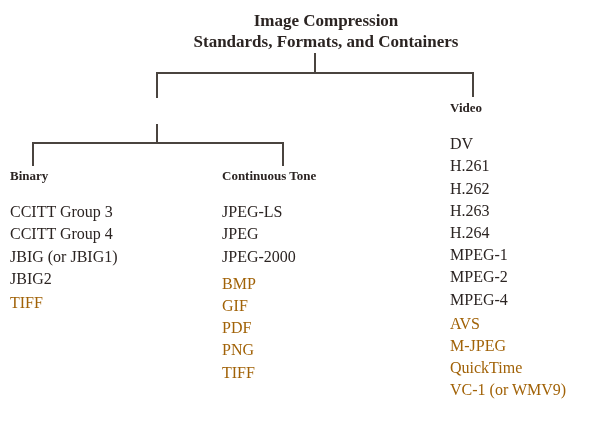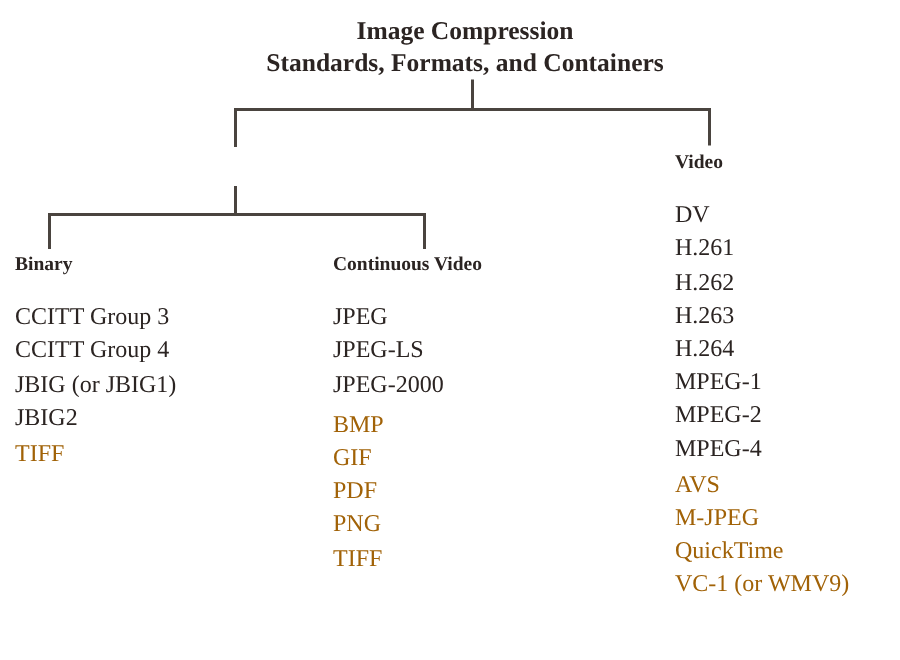--- a/index.html
+++ b/index.html
@@ -10,21 +10,21 @@
     overflow: hidden;
   }
   .canvas {
     position: relative;
     width: 600px; height: 440px;
     background: #ffffff;
     color: #2b2422;
   }
   .title {
     position: absolute;
-    left: 160px; top: 10px; width: 300px;
+    left: 176px; top: 10px; width: 300px;
     text-align: center;
     font-size: 17px; font-weight: bold;
     line-height: 21px;
     color: #2b2422;
     white-space: nowrap;
   }
   .line { position: absolute; background: #4a443f; }
   .line-v { width: 2px; }
   .line-h { height: 2px; }
 
@@ -79,24 +79,24 @@
       <div>CCITT Group 4</div>
       <div>JBIG (or JBIG1)</div>
       <div>JBIG2</div>
     </div>
     <div class="muted gap-sm">
       <div>TIFF</div>
     </div>
   </div>
 
   <div class="col" style="left:222px; top:165px;">
-    <div class="head mb10">Continuous Video</div>
+    <div class="head mb10">Continuous Tone</div>
     <div>
+      <div>JPEG-LS</div>
       <div>JPEG</div>
-      <div>JPEG-LS</div>
       <div>JPEG-2000</div>
     </div>
     <div class="muted gap-md">
       <div>BMP</div>
       <div>GIF</div>
       <div>PDF</div>
       <div>PNG</div>
       <div>TIFF</div>
     </div>
   </div>

